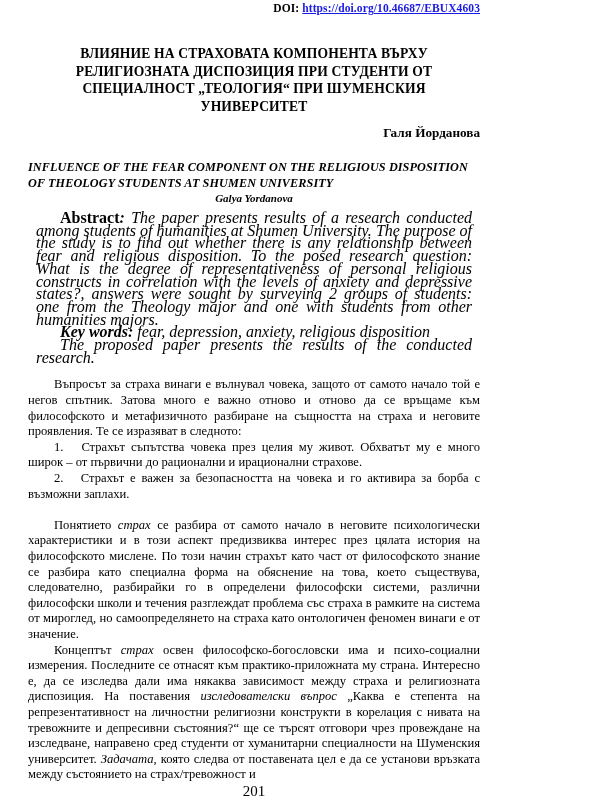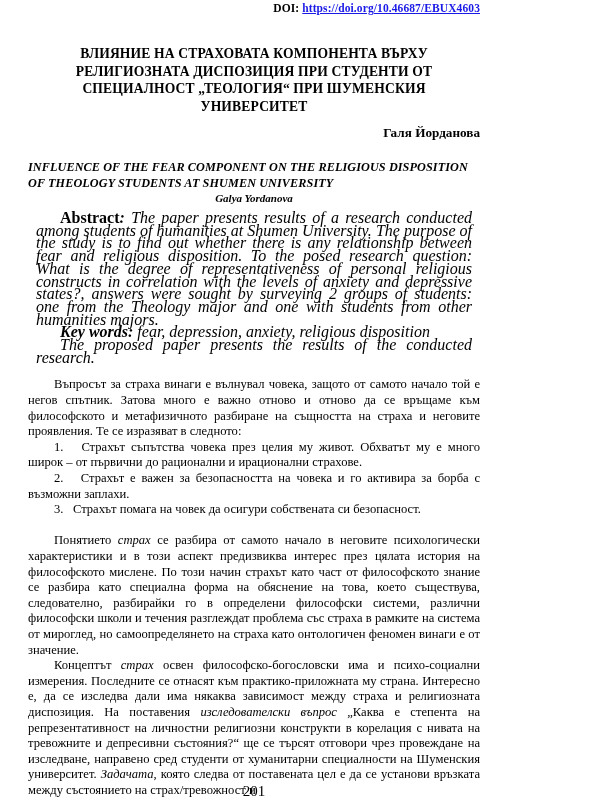--- a/index.html
+++ b/index.html
@@ -152,21 +152,20 @@
   </div>
 
   <div class="body-block">
 
     <p>Въпросът за страха винаги е вълнувал човека, защото от самото начало той е негов спътник. Затова много е важно отново и отново да се връщаме към философското и метафизичното разбиране на същността на страха и неговите проявления. Те се изразяват в следното:</p>
 
     <p class="list-item"><span class="num">1.</span>&nbsp;&nbsp; <span>Страхът съпътства човека през целия му живот. Обхватът му е много широк – от първични до рационални и ирационални страхове.</span></p>
 
     <p class="list-item"><span class="num">2.</span>&nbsp;&nbsp; <span>Страхът е важен за безопасността на човека и го активира за борба с възможни заплахи.</span></p>
 
-    <p class="list-item"><span class="num">3.</span>&nbsp;&nbsp; <span>Страхът помага на човек да осигури собствената си безопасност.</span></p>
 
     <p style="margin-top:15.6px;"><span>Понятието </span><span class="it">страх</span><span> се разбира от самото начало в неговите психологически характеристики и в този аспект предизвиква интерес през цялата история на философското мислене. По този начин страхът като част от философското знание се разбира като специална форма на обяснение на това, което съществува, следователно, разбирайки го в определени философски системи, различни философски школи и течения разглеждат проблема със страха в рамките на система от мироглед, но самоопределянето на страха като онтологичен феномен винаги е от значение.</span></p>
 
     <p><span>Концептът </span><span class="it">страх</span><span> освен философско-богословски има и психо-социални измерения. Последните се отнасят към практико-приложната му страна. Интересно е, да се изследва дали има някаква зависимост между страха и религиозната диспозиция. На поставения </span><span class="it">изследователски въпрос</span><span> „Каква е степента на репрезентативност на личностни религиозни конструкти в корелация с нивата на тревожните и депресивни състояния?“ ще се търсят отговори чрез провеждане на изследване, направено сред студенти от хуманитарни специалности на Шуменския университет. </span><span class="it">Задачата</span><span>, която следва от поставената цел е да се установи връзката между състоянието на страх/тревожност и</span></p>
 
   </div>
 
   <div class="page-number">201</div>
 
 </div>

